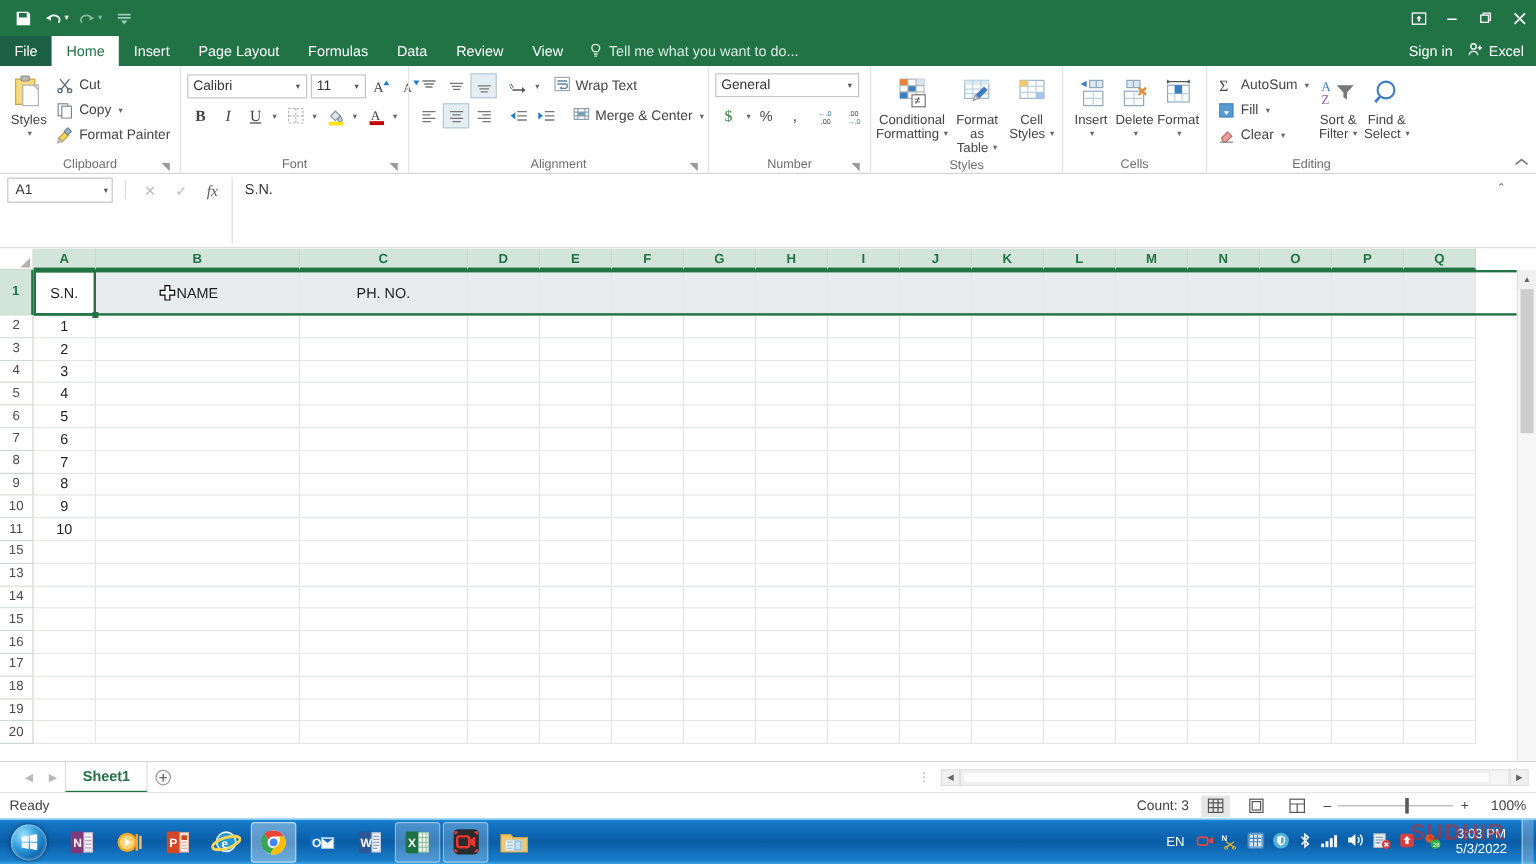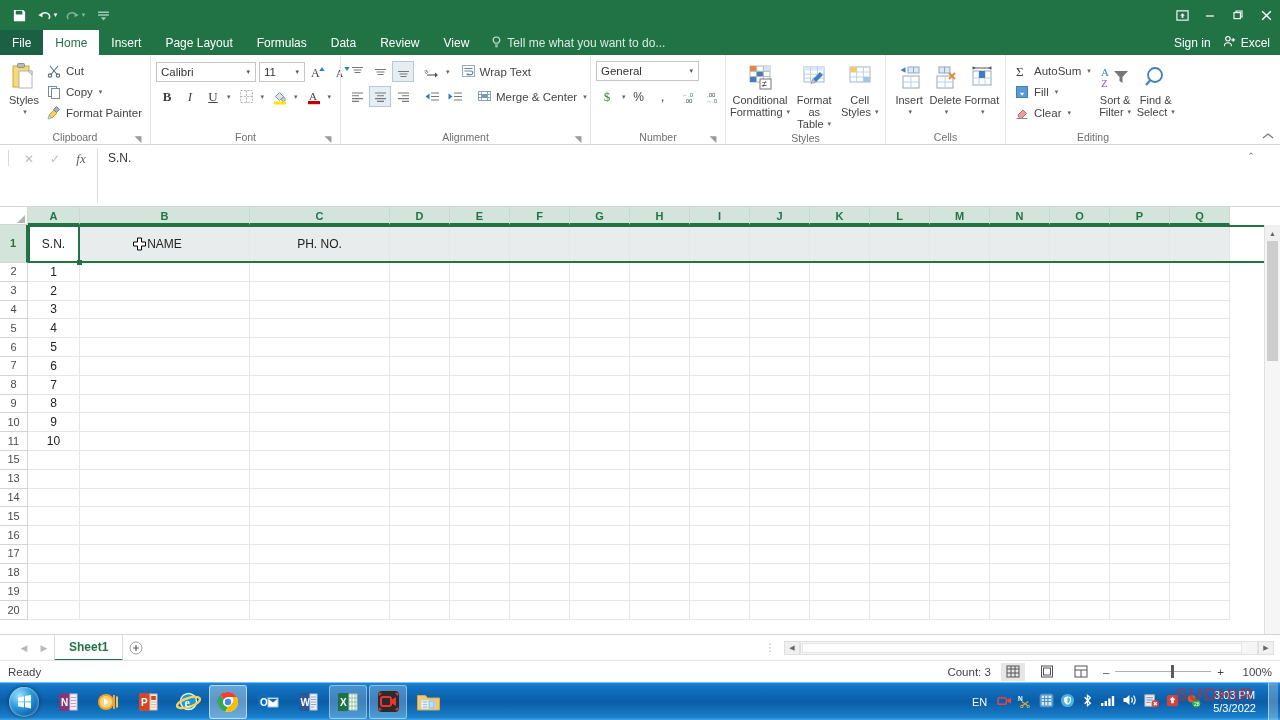--- a/index.html
+++ b/index.html
@@ -435,21 +435,21 @@
         </div>
       <div class="group-label">
         <span>Alignment</span>
         <span class="dlg">◥</span>
       </div>
     </div>
 
     <div class="group" style="width:135px">
       <div class="group-body">
           <div class="vstack" style="padding-top:3px;gap:5px">
-        <div class="combo" style="width:103px">
+        <div class="combo" style="width:120px">
           <span class="val">General</span>
           <span class="arr">▾</span>
         </div>
         <div class="hstack" style="gap:2px;align-items:center">
           <div class="tbtn">
                 <span style="font-family:'Liberation Serif',serif;font-size:13px;color:#3a7a3a">$</span>
               </div>
           <span class="caret">▾</span>
           <div class="tbtn">
                 <span style="font-size:12px">%</span>
@@ -644,20 +644,26 @@
     </div>
 
     <div class="collapse-ribbon">
       <svg width="12" height="8" viewBox="0 0 12 8">
           <path stroke="#7a7a7a" stroke-width="1.3" fill="none" d="M1 6l5-4 5 4"></path>
         </svg>
     </div>
   </div>
 
   <div class="fbar">
+    <div style="width:96px">
+      <div class="namebox">
+        <span class="val">A1</span>
+        <span class="arr">▾</span>
+      </div>
+    </div>
     <div class="fb-sep"></div>
     <div class="fb-btns">
       <div class="fb-btn">✕</div>
       <div class="fb-btn">✓</div>
       <div class="fb-btn fx">fx</div>
     </div>
     <div class="fb-input">
       <span>S.N.</span>
       <span class="fb-expand">⌃</span>
     </div>

